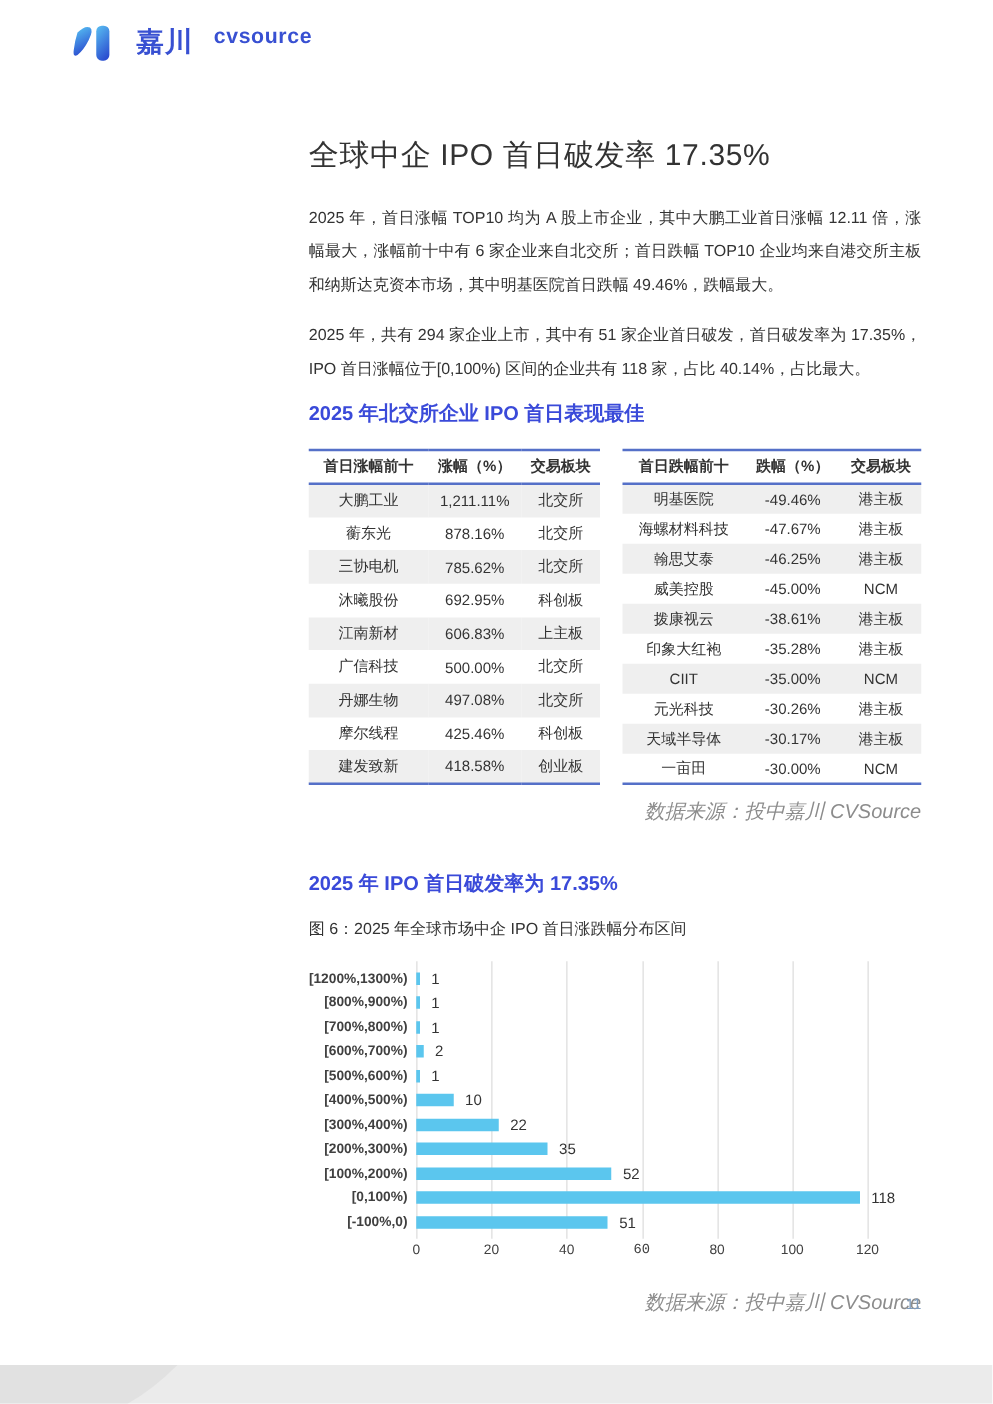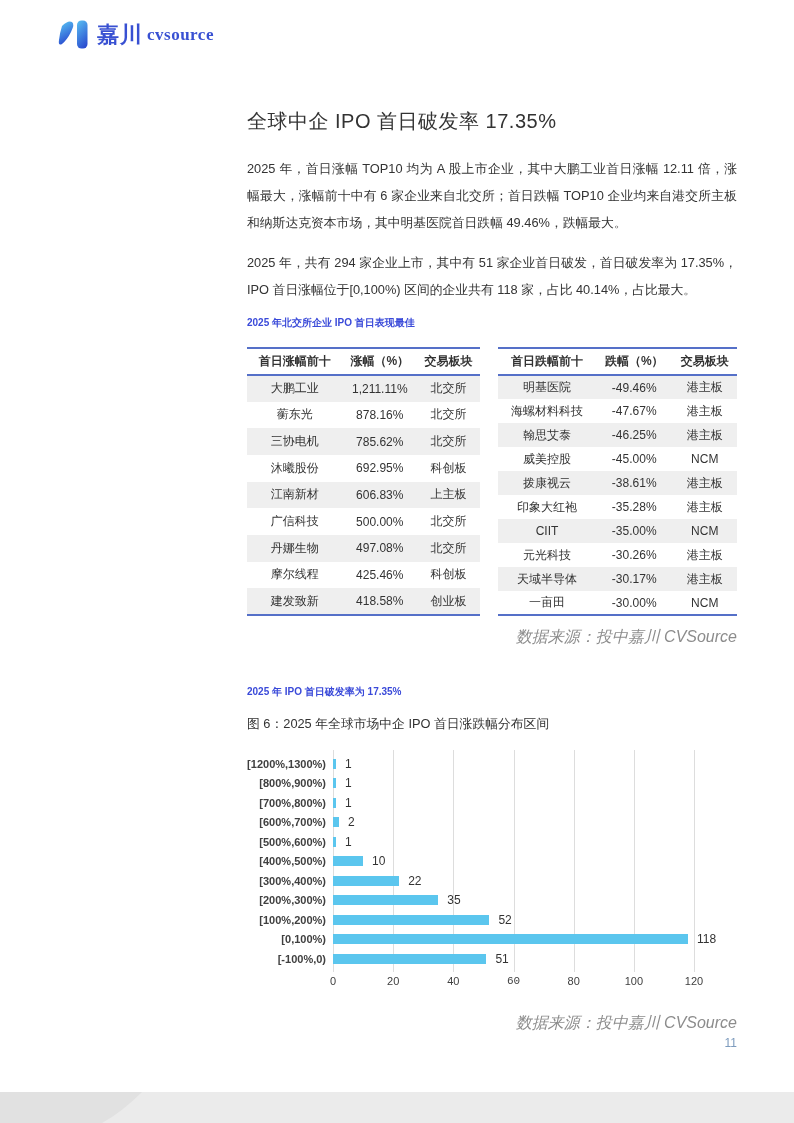--- a/index.html
+++ b/index.html
@@ -11,28 +11,28 @@
     --muted:#8c8c8c;
   }
   *{margin:0;padding:0;box-sizing:border-box;}
   html,body{background:#fff;}
   body{
     width:794px;height:1123px;position:relative;overflow:hidden;
     font-family:"Liberation Sans","DejaVu Sans",sans-serif;
     color:var(--ink);
   }
   
-  .brand{position:absolute;left:57px;top:19px;display:flex;align-items:center;gap:4px;font-family:Liberation Serif, serif;}
+  .brand{position:absolute;left:57px;top:19px;display:flex;gap:16px;}
   .brand .cn{font-size:22px;font-weight:700;color:#3850d2;letter-spacing:1px;}
   .brand .en{font-size:17px;font-weight:600;color:#3850d2;letter-spacing:.5px;}
   
   .content{position:absolute;left:247px;top:108px;width:490px;}
-  h1.title{font-size:20px;font-weight:500;color:#333;margin-bottom:20px;letter-spacing:.5px;}
+  h1.title{font-size:24px;font-weight:500;color:#333;margin-bottom:20px;letter-spacing:.5px;}
   p.body{font-size:12.8px;line-height:27px;text-align:justify;margin-bottom:13px;color:#333;}
-  .blue-head{font-size:10px;font-weight:700;color:var(--accent);margin:7px 0 17px 0;}
+  .blue-head{font-size:16px;font-weight:700;color:var(--accent);margin:7px 0 17px 0;}
   .caption{font-size:12.8px;color:#333;margin-bottom:21px;}
   
   .tables-row{display:flex;justify-content:space-between;margin-bottom:11px;}
   table.dtable{border-collapse:collapse;table-layout:fixed;font-size:12px;color:#333;
     border-top:2px solid var(--tblue);border-bottom:2px solid var(--tblue);}
   table.dtable th{font-weight:700;height:27px;text-align:center;border-bottom:2px solid var(--tblue);}
   table.dtable td{height:24px;text-align:center;}
   table.dtable tbody tr:nth-child(odd){background:#efefef;}
   #gainers-table{width:233px;}
   #losers-table{width:239px;}

